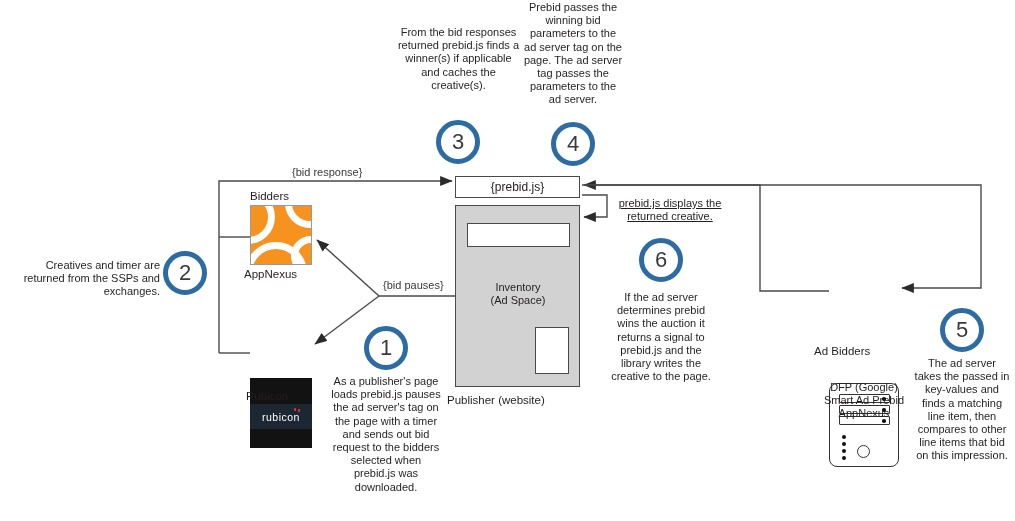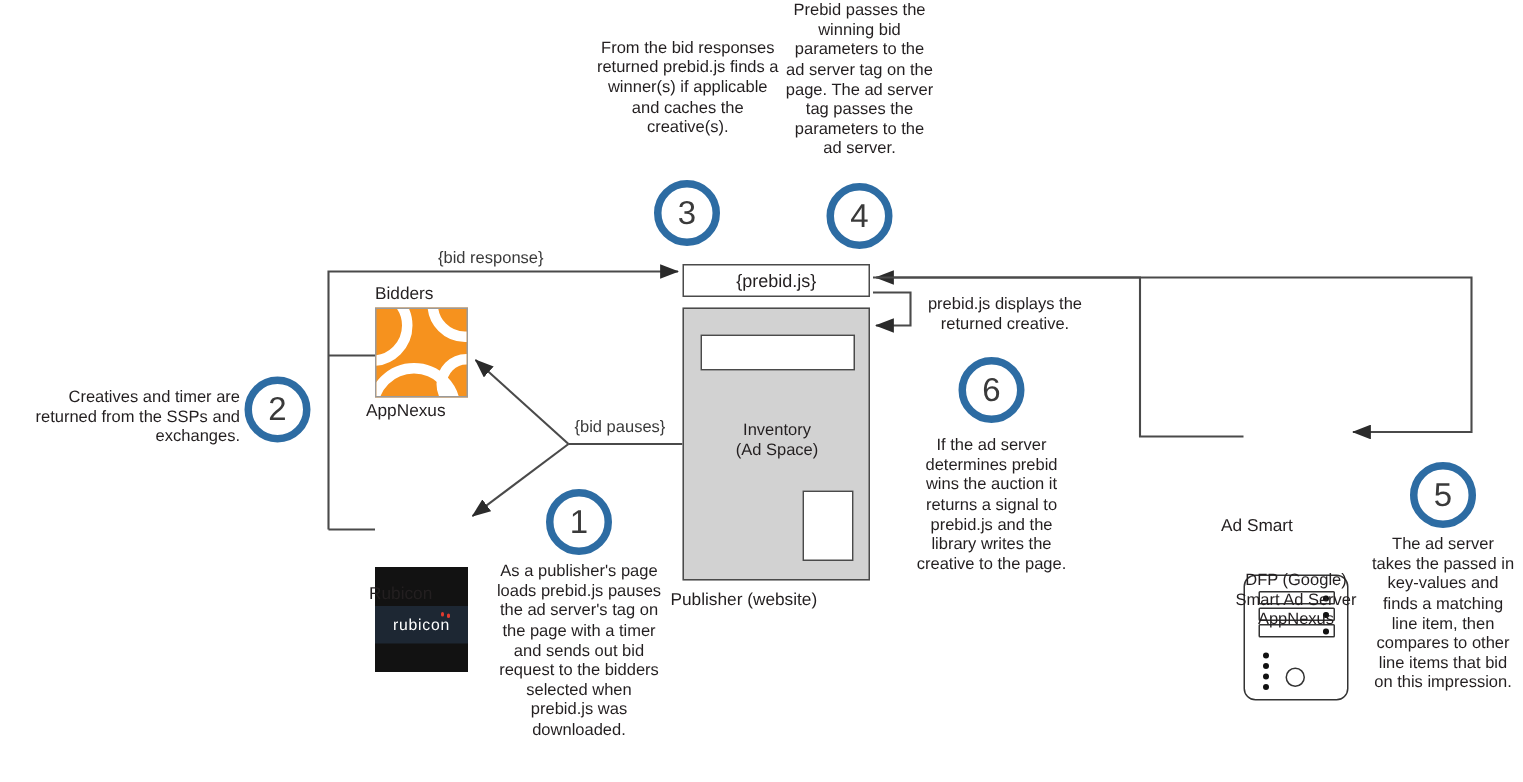--- a/index.html
+++ b/index.html
@@ -110,21 +110,21 @@
     <div class="adslot" style="left:79px;top:121px;width:34px;height:47px;"></div>
     <div class="abs note" style="left:12px;top:75px;width:100px;">Inventory
 (Ad Space)</div>
   </div>
 
   <div class="abs box prebid-box" style="left:455px;top:176px;width:125px;height:22px;">
     <span>{prebid.js}</span>
   </div>
   <div class="abs label" style="left:447px;top:394px;width:142px;">Publisher (website)</div>
 
-  <div class="abs note" style="left:605px;top:197px;width:130px;">prebid.js displays the
+  <div class="abs note" style="left:605px;top:197px;width:130px;text-decoration:underline;">prebid.js displays the
 returned creative.</div>
 
   <div class="abs step-circle" style="left:639px;top:238px;">
     <span>6</span>
   </div>
   <div class="abs note" style="left:606px;top:291px;width:110px;">If the ad server determines prebid wins the auction it returns a signal to prebid.js and the library writes the creative to the page.</div>
 
   <div class="abs server-icon" style="left:829px;top:253px;width:70px;height:84px;">
     <div class="srv-bar" style="top:10px;">
         <i></i>
@@ -134,23 +134,23 @@
       </div>
     <div class="srv-bar" style="top:32px;">
         <i></i>
       </div>
     <span class="srv-dot" style="top:51px;"></span>
     <span class="srv-dot" style="top:58px;"></span>
     <span class="srv-dot" style="top:65px;"></span>
     <span class="srv-dot" style="top:72px;"></span>
     <span class="srv-circle"></span>
   </div>
-  <div class="abs label" style="left:814px;top:345px;width:100px;">Ad Smart</div>
+  <div class="abs label" style="left:814px;top:345px;width:100px;">Ad Bidders</div>
   <div class="abs note" style="left:804px;top:381px;width:120px;">DFP (Google)
-Smart Ad Server
+Smart Ad Prebid
 AppNexus</div>
 
   <div class="abs step-circle" style="left:940px;top:308px;">
     <span>5</span>
   </div>
   <div class="abs note" style="left:914px;top:357px;width:96px;">The ad server takes the passed in key-values and finds a matching line item, then compares to other line items that bid on this impression.</div>
 
 </div>
 
 </body></html>

